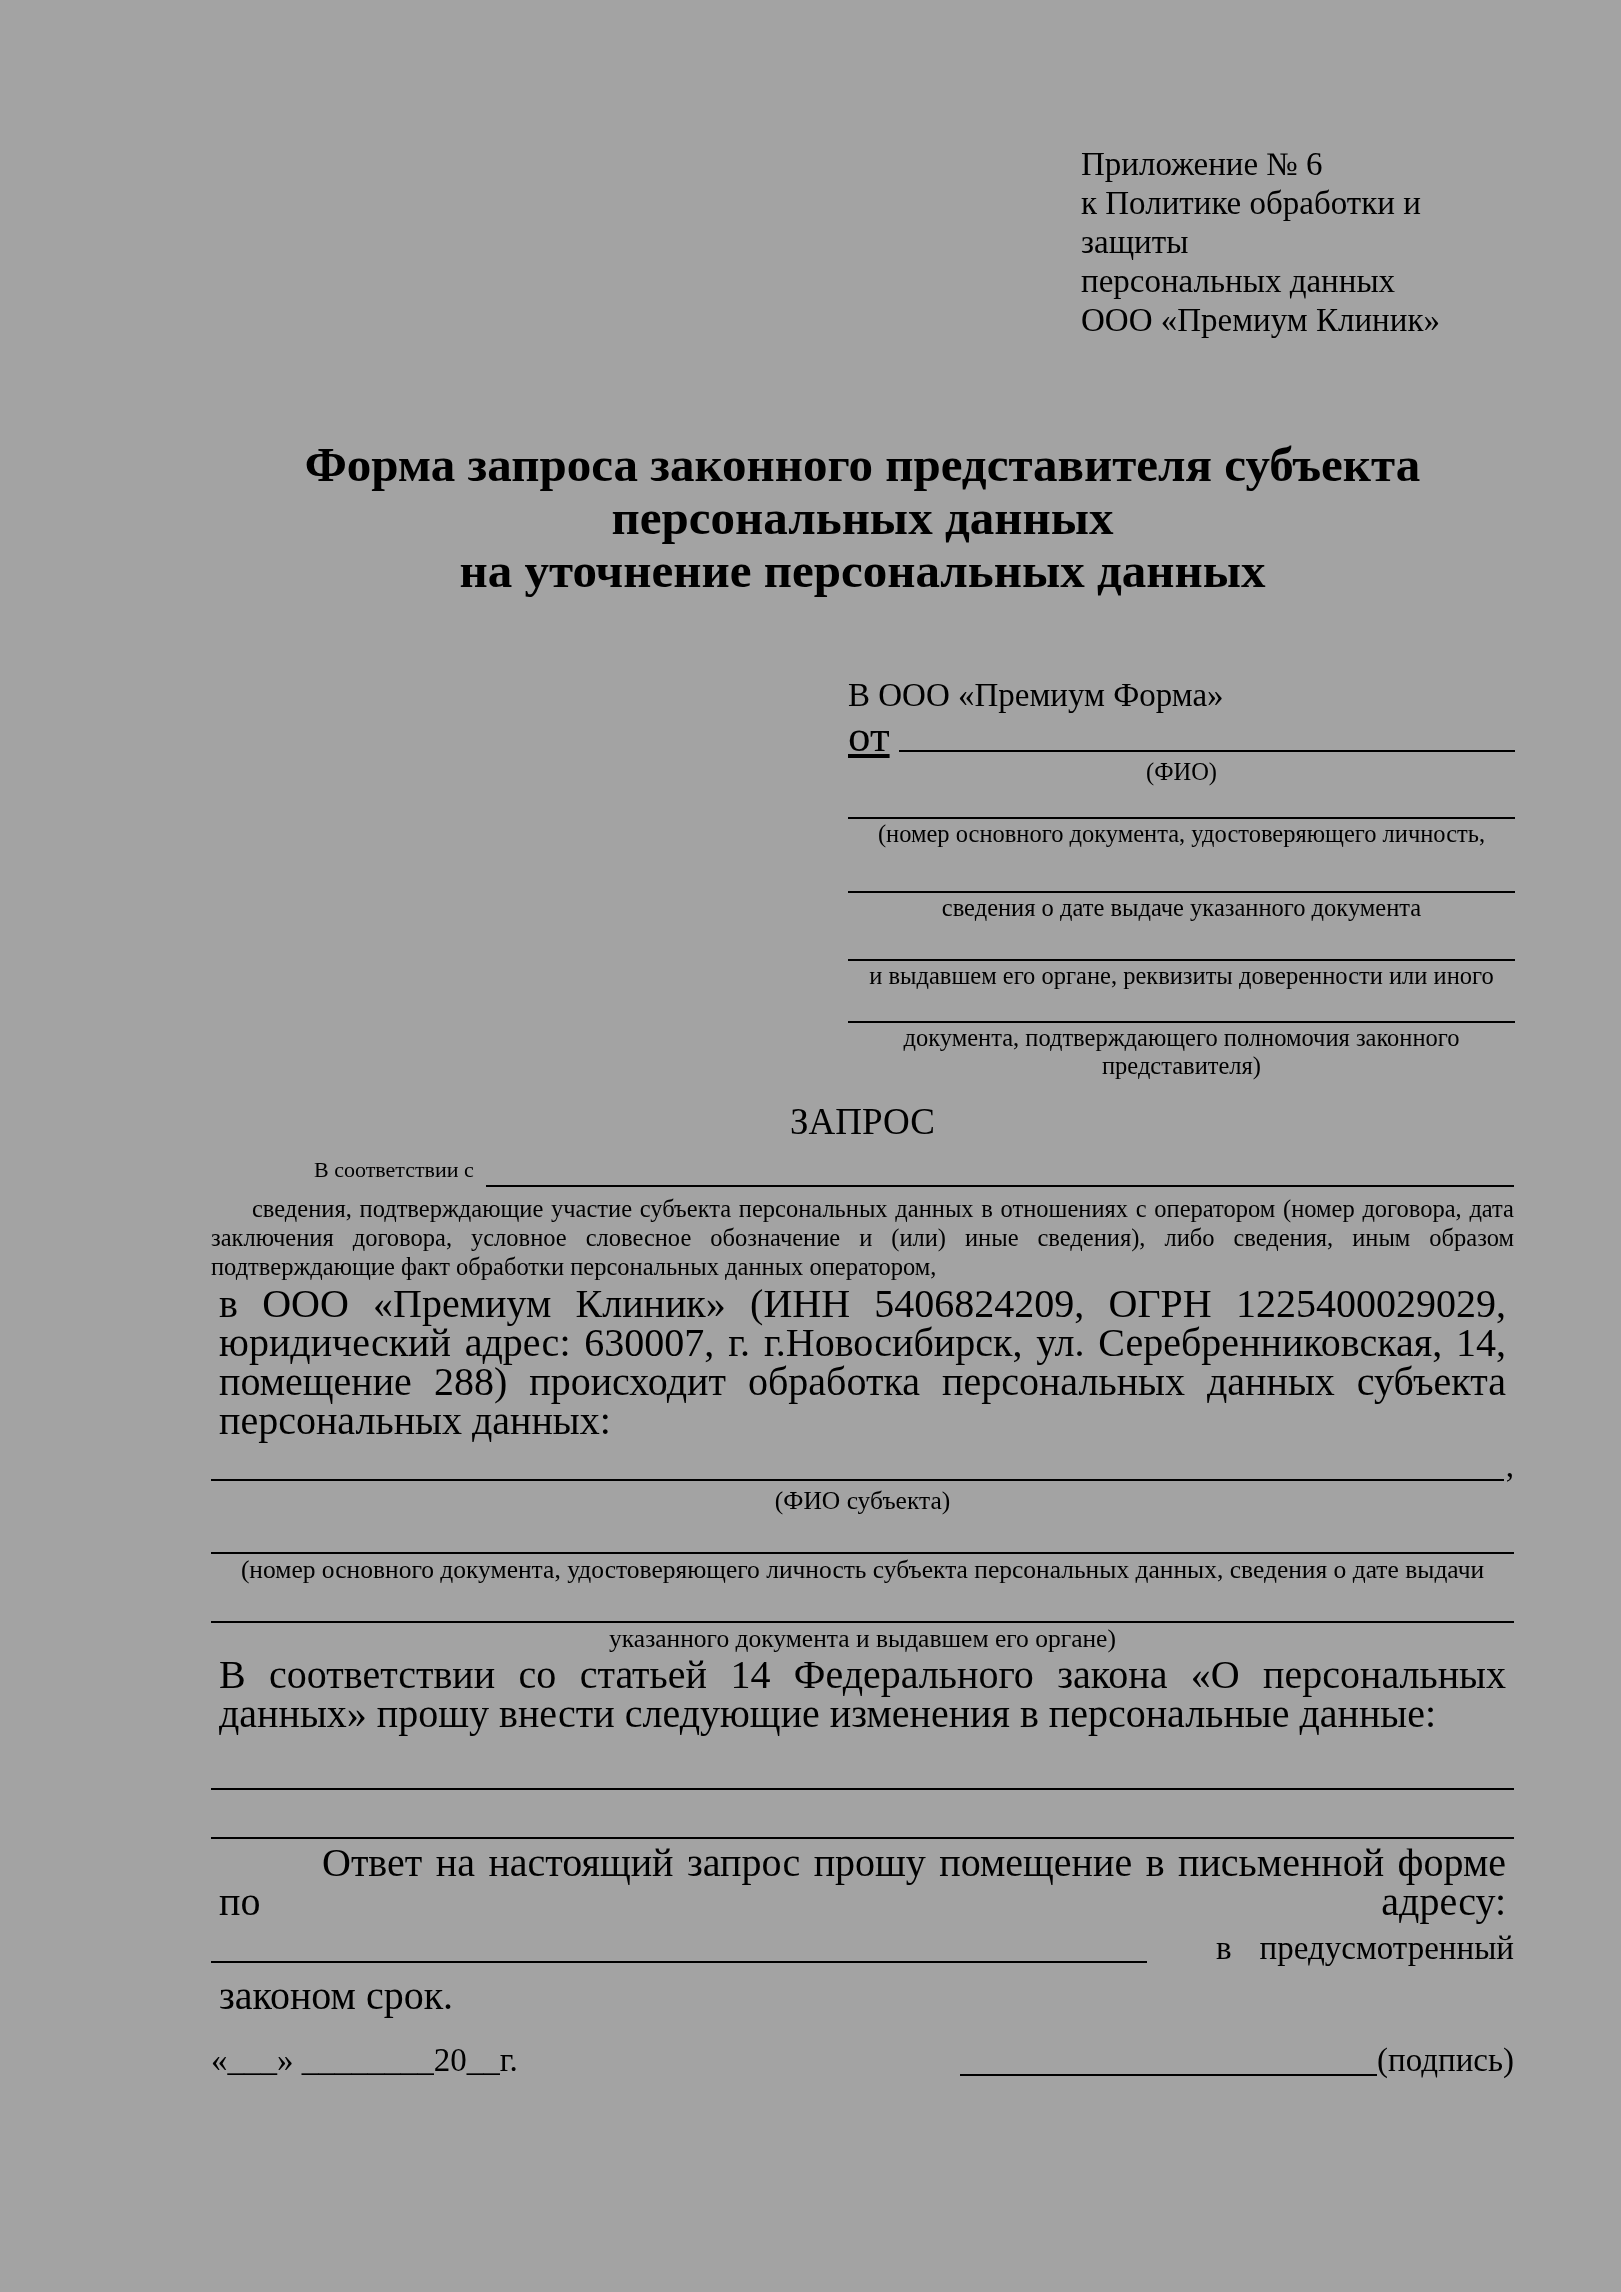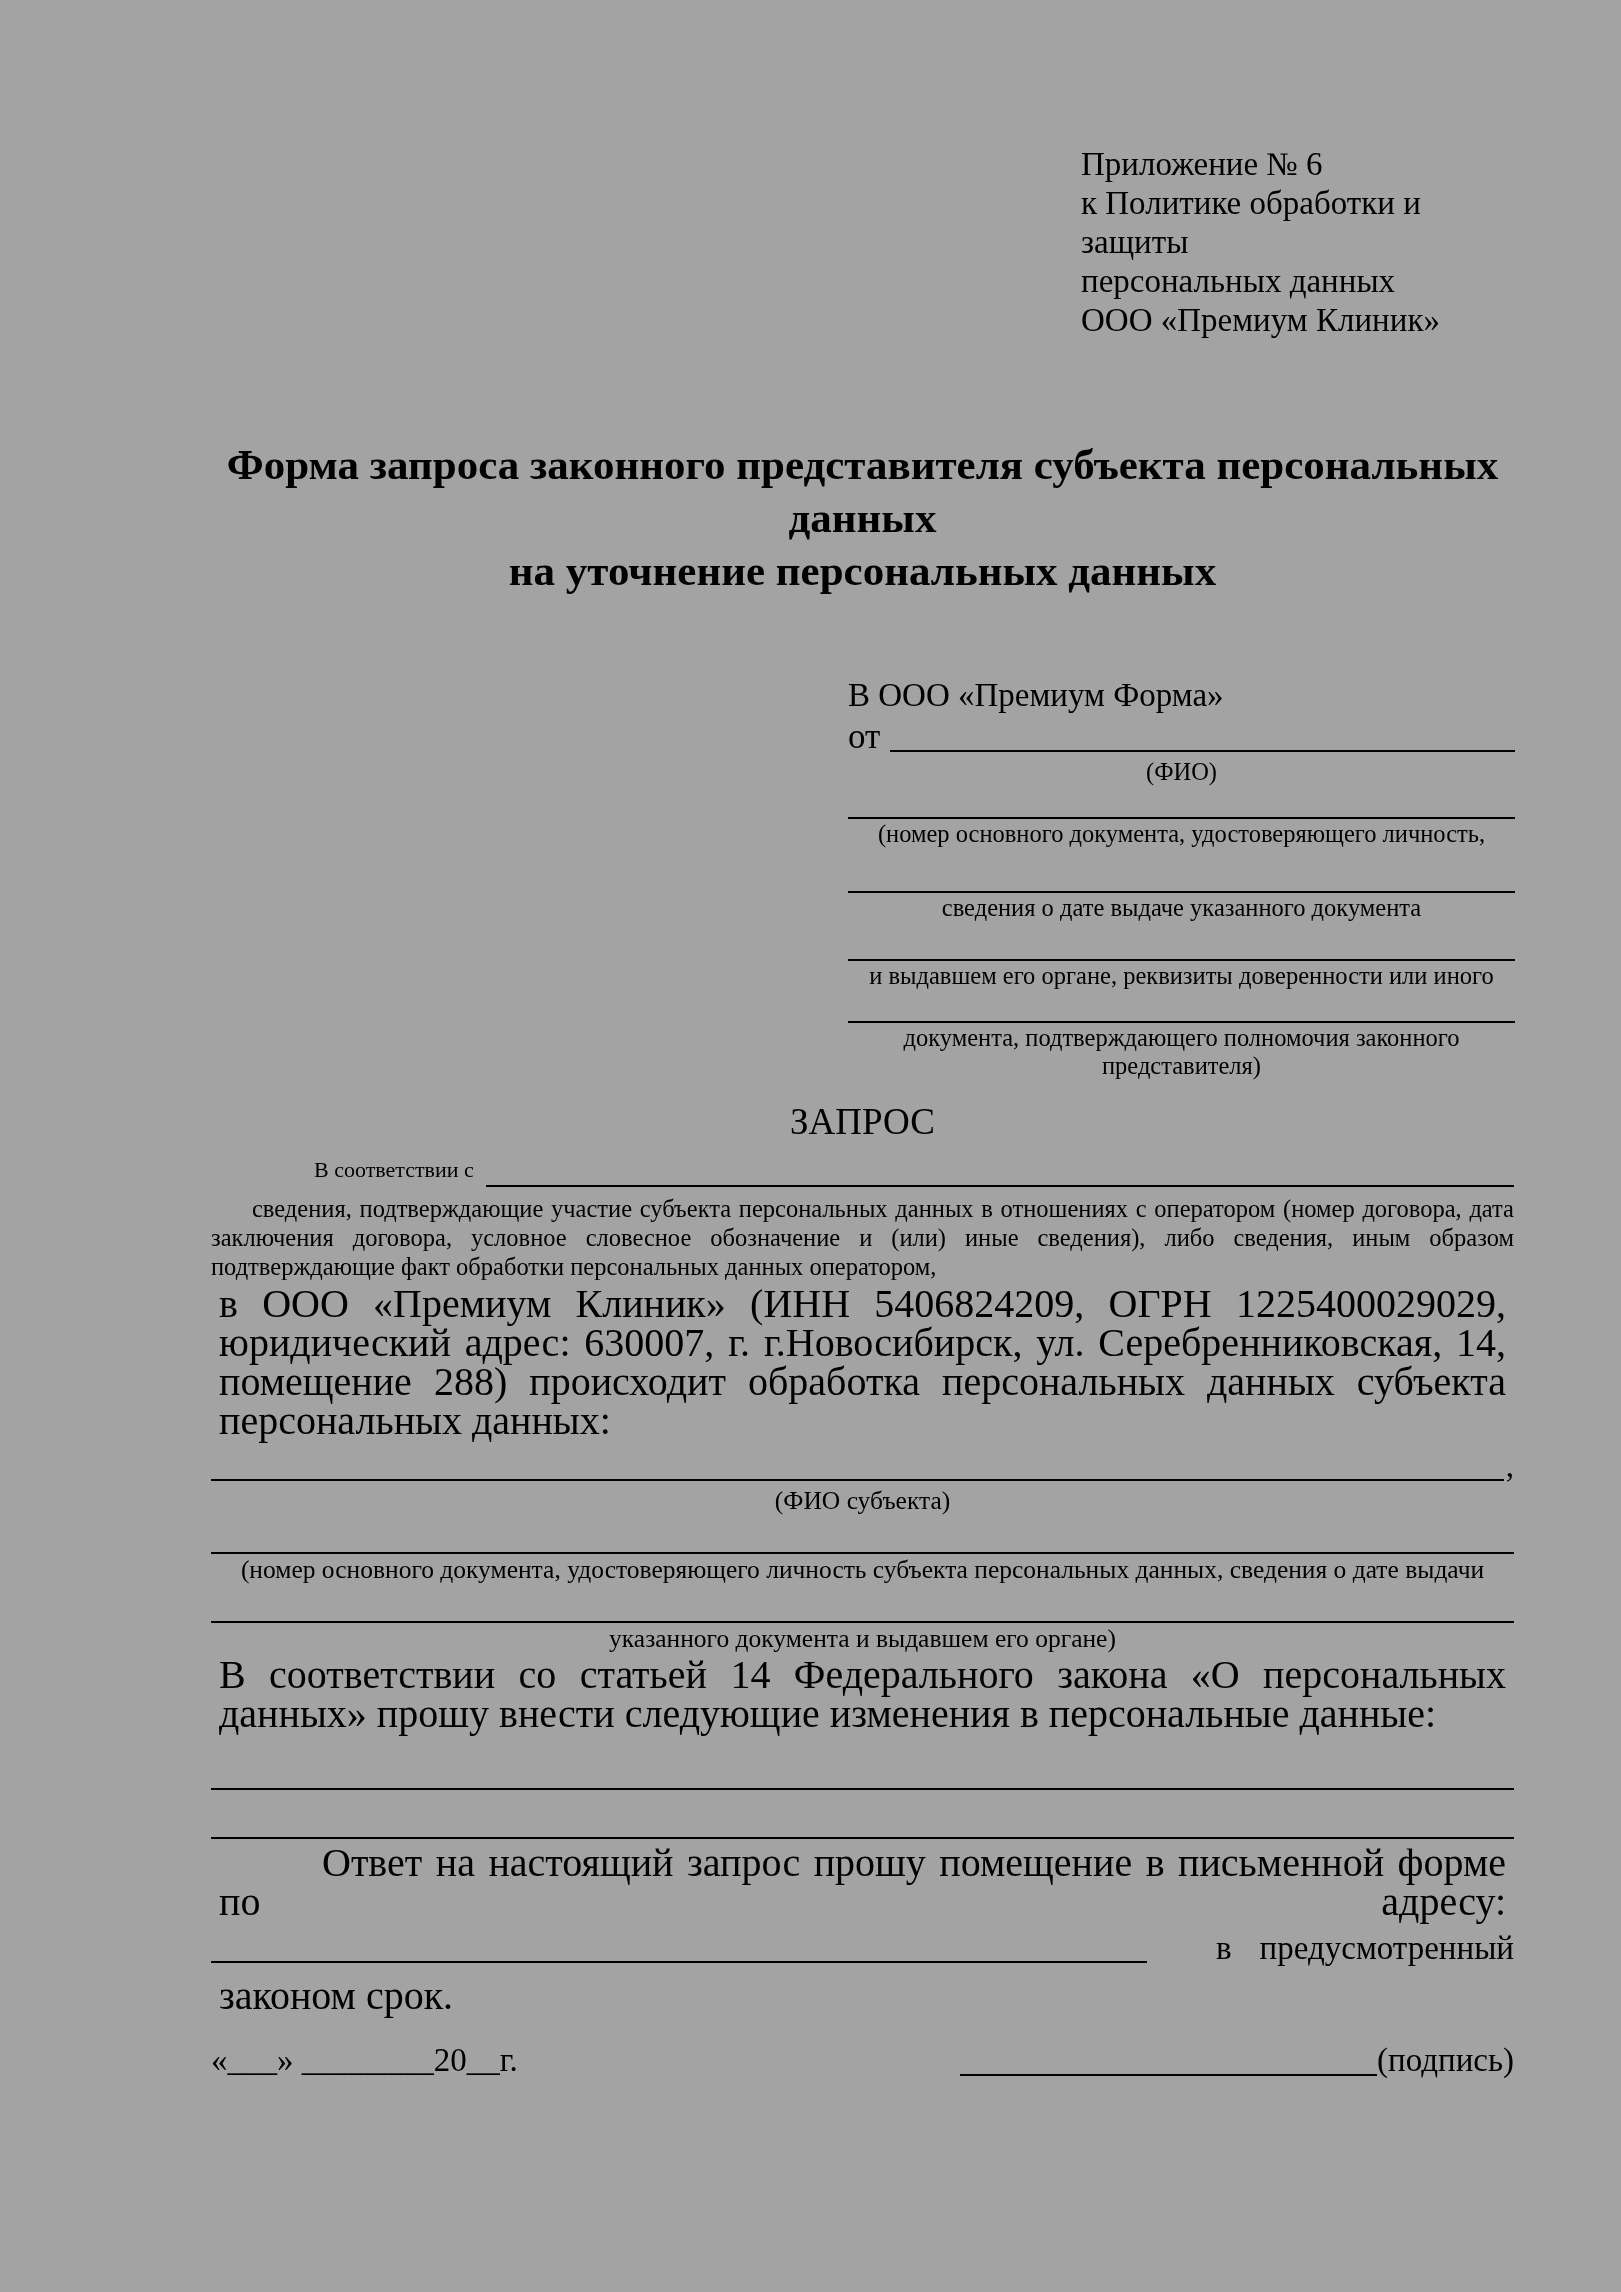--- a/index.html
+++ b/index.html
@@ -9,27 +9,27 @@
     margin:0 auto;
     background:#a3a3a3;color:#000000;
     font-family:"Liberation Serif","DejaVu Serif",serif;
     box-sizing:border-box;
     padding:145px 107px 0 211px;
     overflow:hidden;
   }
   
   .annex{margin-left:870px;font-size:33px;line-height:39px;}
   
-  .title{margin:98px 0 0;text-align:center;font-size:43px;font-weight:bold;line-height:53px;}
+  .title{margin:98px 0 0;text-align:center;font-size:49px;font-weight:bold;line-height:53px;}
   
   .addressee{margin-top:78px;margin-left:637px;width:667px;}
   .addr-to{font-size:33px;line-height:41px;}
   .row{display:flex;align-items:flex-end;}
   .fill{flex:1 1 auto;border-bottom:2px solid #000;margin-bottom:4.9px;}
-  .from-row{font-size:35px;line-height:41px;}
+  .from-row{font-size:45px;line-height:41px;text-decoration:underline;}
   .from-row .fill{margin-left:9.8px;}
   .caption{font-size:24.5px;line-height:28px;text-align:center;margin-top:1px;}
   .blank{border-bottom:2.9px solid #000;}
   .addressee .blank.b1{height:31px;}
   .addressee .blank.b2{height:43px;}
   .addressee .blank.b3{height:37px;}
   .addressee .blank.b4{height:31px;}
   
   .zapros{margin-top:17.6px;text-align:center;font-size:37px;line-height:47px;}
   .basis-row{font-size:22px;line-height:45px;margin-top:2px;}

